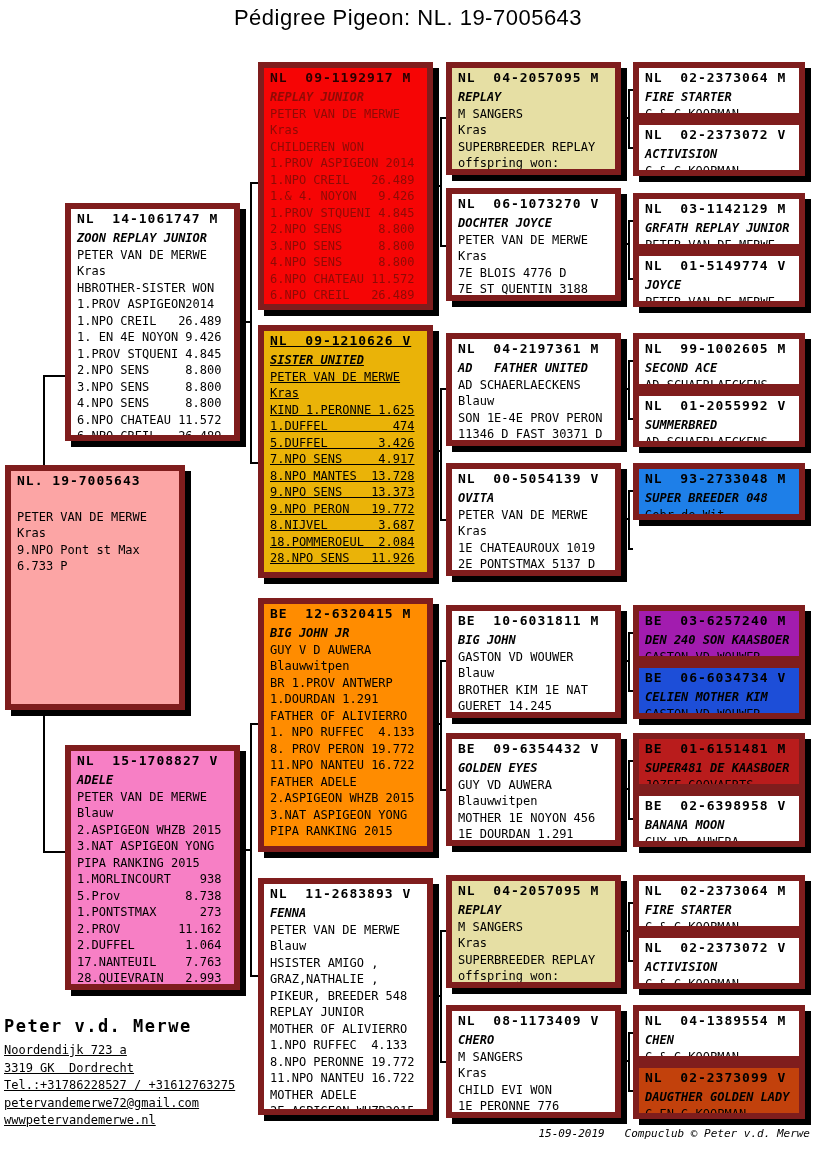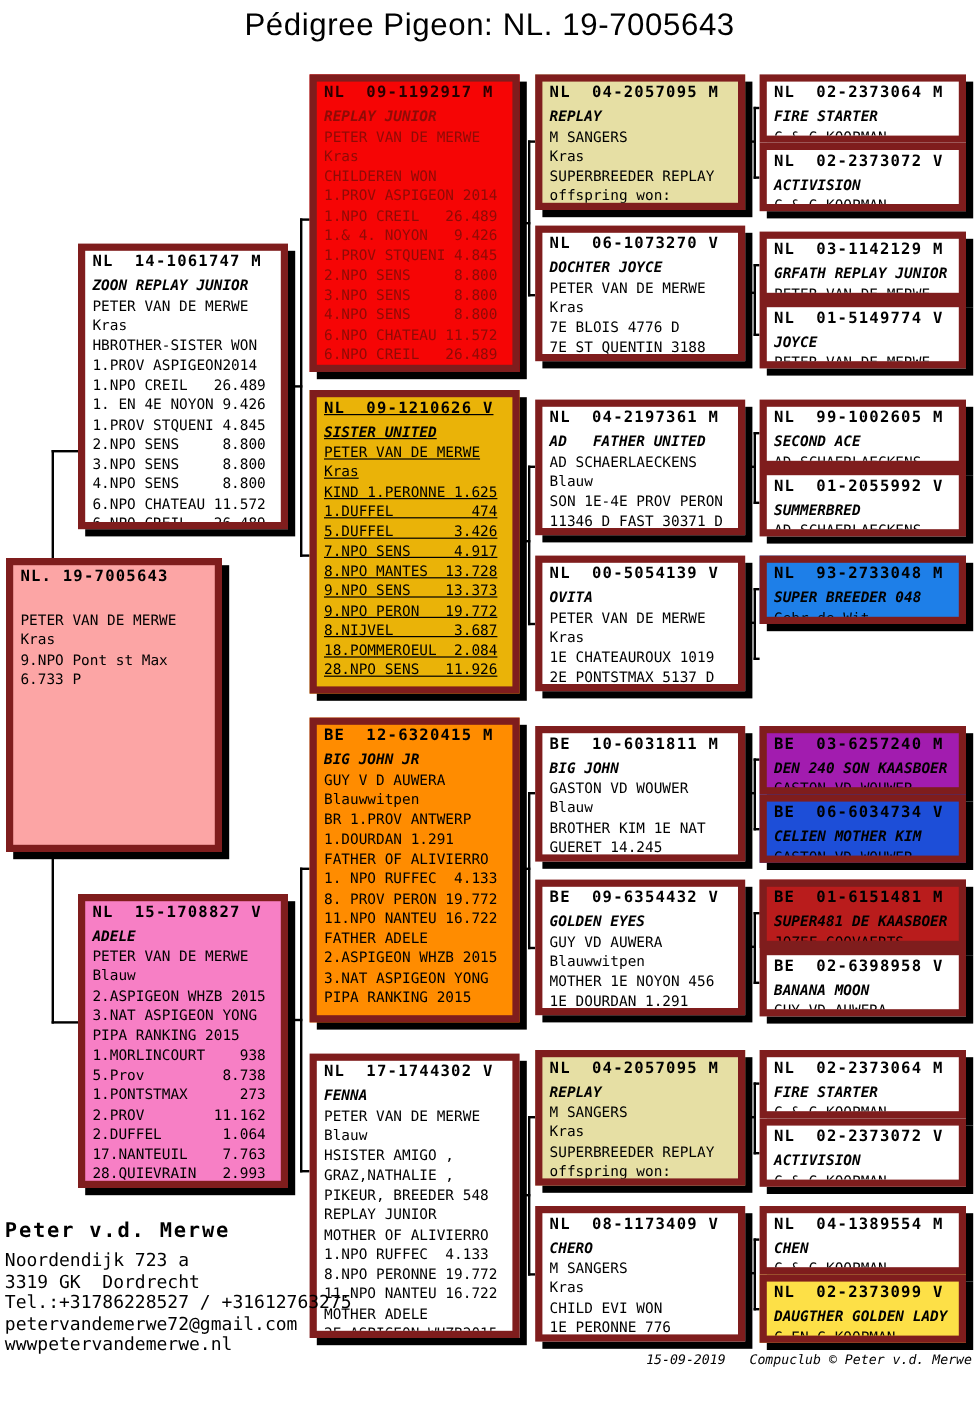--- a/index.html
+++ b/index.html
@@ -3,21 +3,21 @@
 <meta charset="utf-8">
 <style>
   * { margin:0; padding:0; box-sizing:border-box; }
   body { background:#fff; font-family:"DejaVu Sans Mono","Liberation Mono",monospace; }
   #page {
     position:relative; width:816px; height:1172px; background:#fff; overflow:hidden;
   }
   #title {
     position:absolute; top:5px; left:0; width:100%; text-align:center;
     font-family:"Liberation Sans","DejaVu Sans",sans-serif;
-    font-size:26px; color:#000; letter-spacing:0.5px;
+    font-size:22px; color:#000; letter-spacing:0.5px;
   }
   .box {
     position:absolute; background:#fff; border:6px solid #7f1d1d;
     box-shadow:6px 6px 0 #000; padding:2px 6px; overflow:hidden;
     font-size:12px; line-height:16.5px; color:#000;
   }
   .ring { font-weight:bold; font-size:13px; letter-spacing:1px; white-space:pre; height:19px; }
   .pname { font-weight:bold; font-style:italic; white-space:pre; }
   .bline { white-space:pre; }
   .cl { position:absolute; background:#000; }
@@ -58,21 +58,21 @@
   #bx-ggg15 { left:633px; top:1005px; width:172px; height:57px; }
   #bx-ggg16 { left:633px; top:1062px; width:172px; height:57px; }
 
   
   #bx-g_red { color:#8E0B06; }
   #bx-g_red .ring { color:#270000; }
   #bx-ggg7 .bline { color:#000000; }
 
   #footer-left { position:absolute; left:4px; top:1016px; color:#000; }
   #footer-owner { font-weight:bold; font-size:17px; letter-spacing:1.5px; margin-bottom:6px; }
-  .footer-line { font-size:15px; line-height:17.5px; white-space:pre; }
+  .footer-line { font-size:12px; line-height:17.5px; white-space:pre;text-decoration:underline; }
   #stamp {
     position:absolute; right:6px; top:1127px; font-size:11px; font-style:italic;
     color:#000; white-space:pre;
   }
 </style>
 </head>
 <body>
 
 <div id="page">
   <div id="title">Pédigree Pigeon: NL. 19-7005643</div>
@@ -222,21 +222,21 @@
       <div class="bline">FATHER OF ALIVIERRO</div>
       <div class="bline">1. NPO RUFFEC  4.133</div>
       <div class="bline">8. PROV PERON 19.772</div>
       <div class="bline">11.NPO NANTEU 16.722</div>
       <div class="bline">FATHER ADELE</div>
       <div class="bline">2.ASPIGEON WHZB 2015</div>
       <div class="bline">3.NAT ASPIGEON YONG</div>
       <div class="bline">PIPA RANKING 2015</div>
     </div>
   <div class="box" id="bx-g_fenna" style="background: rgb(255, 255, 255);">
-      <div class="ring">NL  17-1744302 V</div>
+      <div class="ring">NL  11-2683893 V</div>
       <div class="pname">FENNA</div>
       <div class="bline">PETER VAN DE MERWE</div>
       <div class="bline">Blauw</div>
       <div class="bline">HSISTER AMIGO ,</div>
       <div class="bline">GRAZ,NATHALIE ,</div>
       <div class="bline">PIKEUR, BREEDER 548</div>
       <div class="bline">REPLAY JUNIOR</div>
       <div class="bline">MOTHER OF ALIVIERRO</div>
       <div class="bline">1.NPO RUFFEC  4.133</div>
       <div class="bline">8.NPO PERONNE 19.772</div>
@@ -373,21 +373,21 @@
   <div class="box" id="bx-ggg14" style="background: rgb(255, 255, 255);">
       <div class="ring">NL  02-2373072 V</div>
       <div class="pname">ACTIVISION</div>
       <div class="bline">C &amp; G KOOPMAN</div>
     </div>
   <div class="box" id="bx-ggg15" style="background: rgb(255, 255, 255);">
       <div class="ring">NL  04-1389554 M</div>
       <div class="pname">CHEN</div>
       <div class="bline">C &amp; G KOOPMAN</div>
     </div>
-  <div class="box" id="bx-ggg16" style="background: #fde047;">
+  <div class="box" id="bx-ggg16" style="background: #c2410c;">
       <div class="ring">NL  02-2373099 V</div>
       <div class="pname">DAUGTHER GOLDEN LADY</div>
       <div class="bline">C EN G KOOPMAN</div>
     </div>
 
   <div id="footer-left">
     <div id="footer-owner">Peter v.d. Merwe</div>
     <div class="footer-line">Noordendijk 723 a</div>
     <div class="footer-line">3319 GK  Dordrecht</div>
     <div class="footer-line">Tel.:+31786228527 / +31612763275</div>

